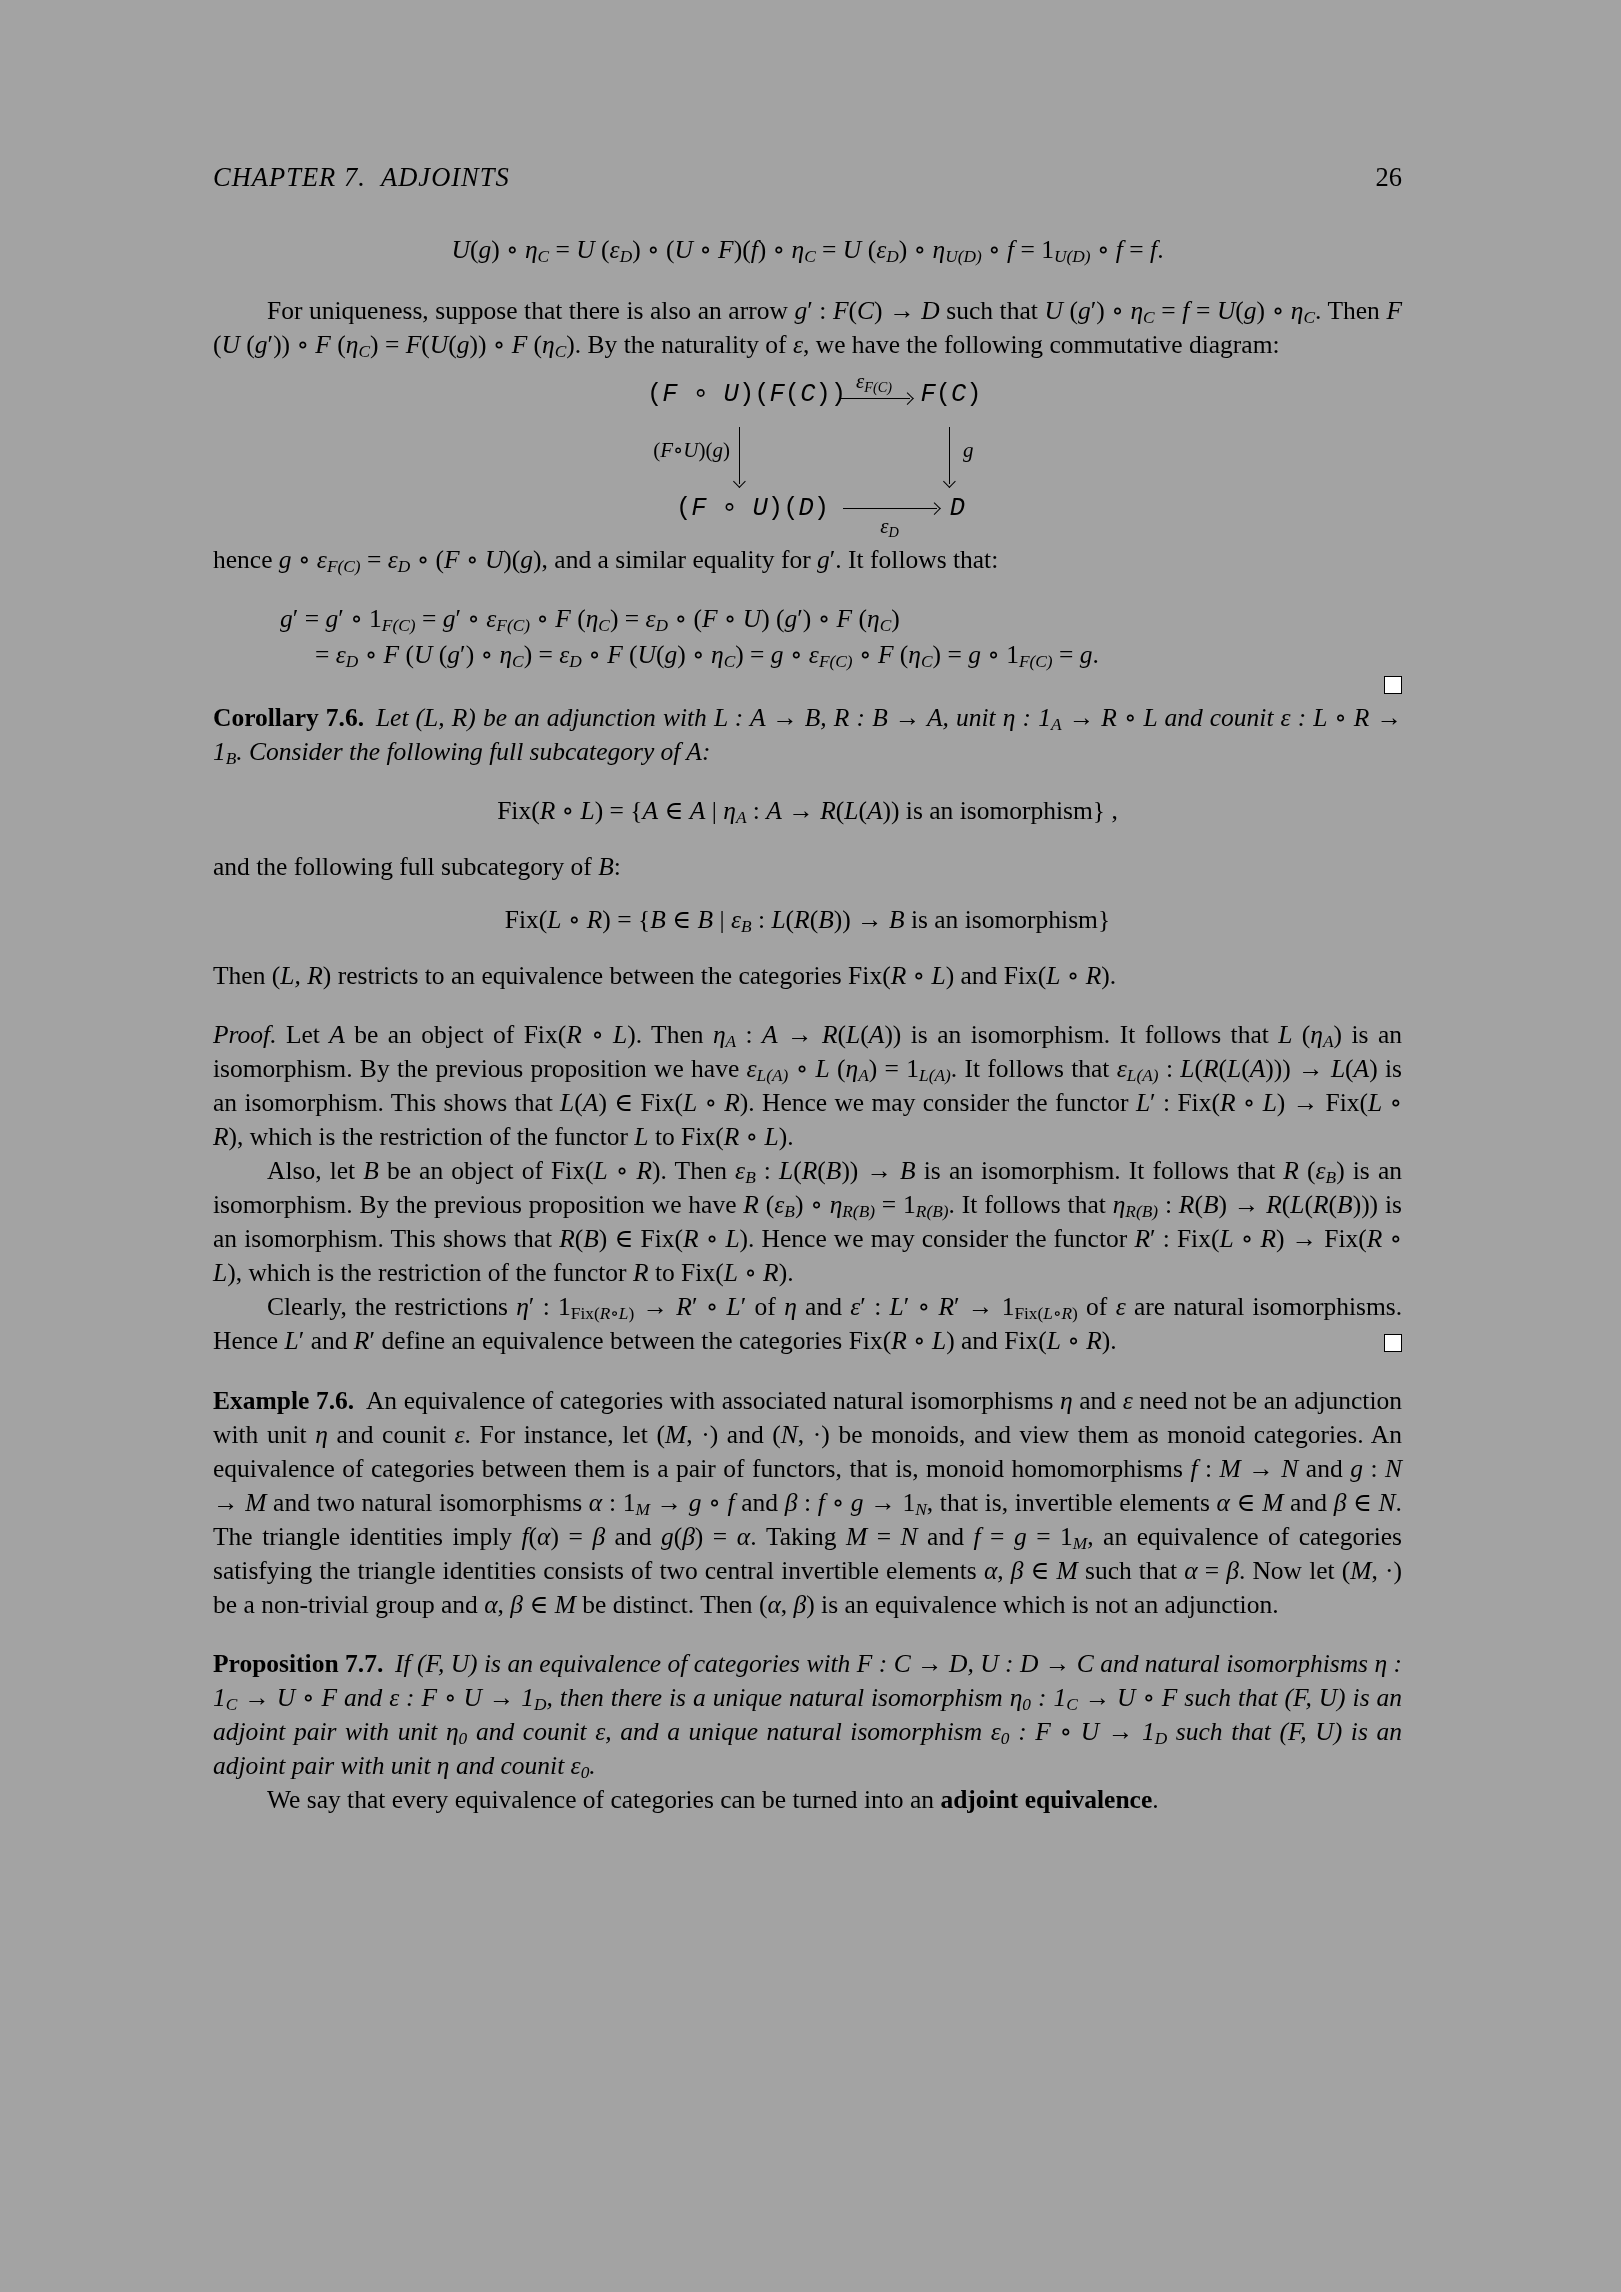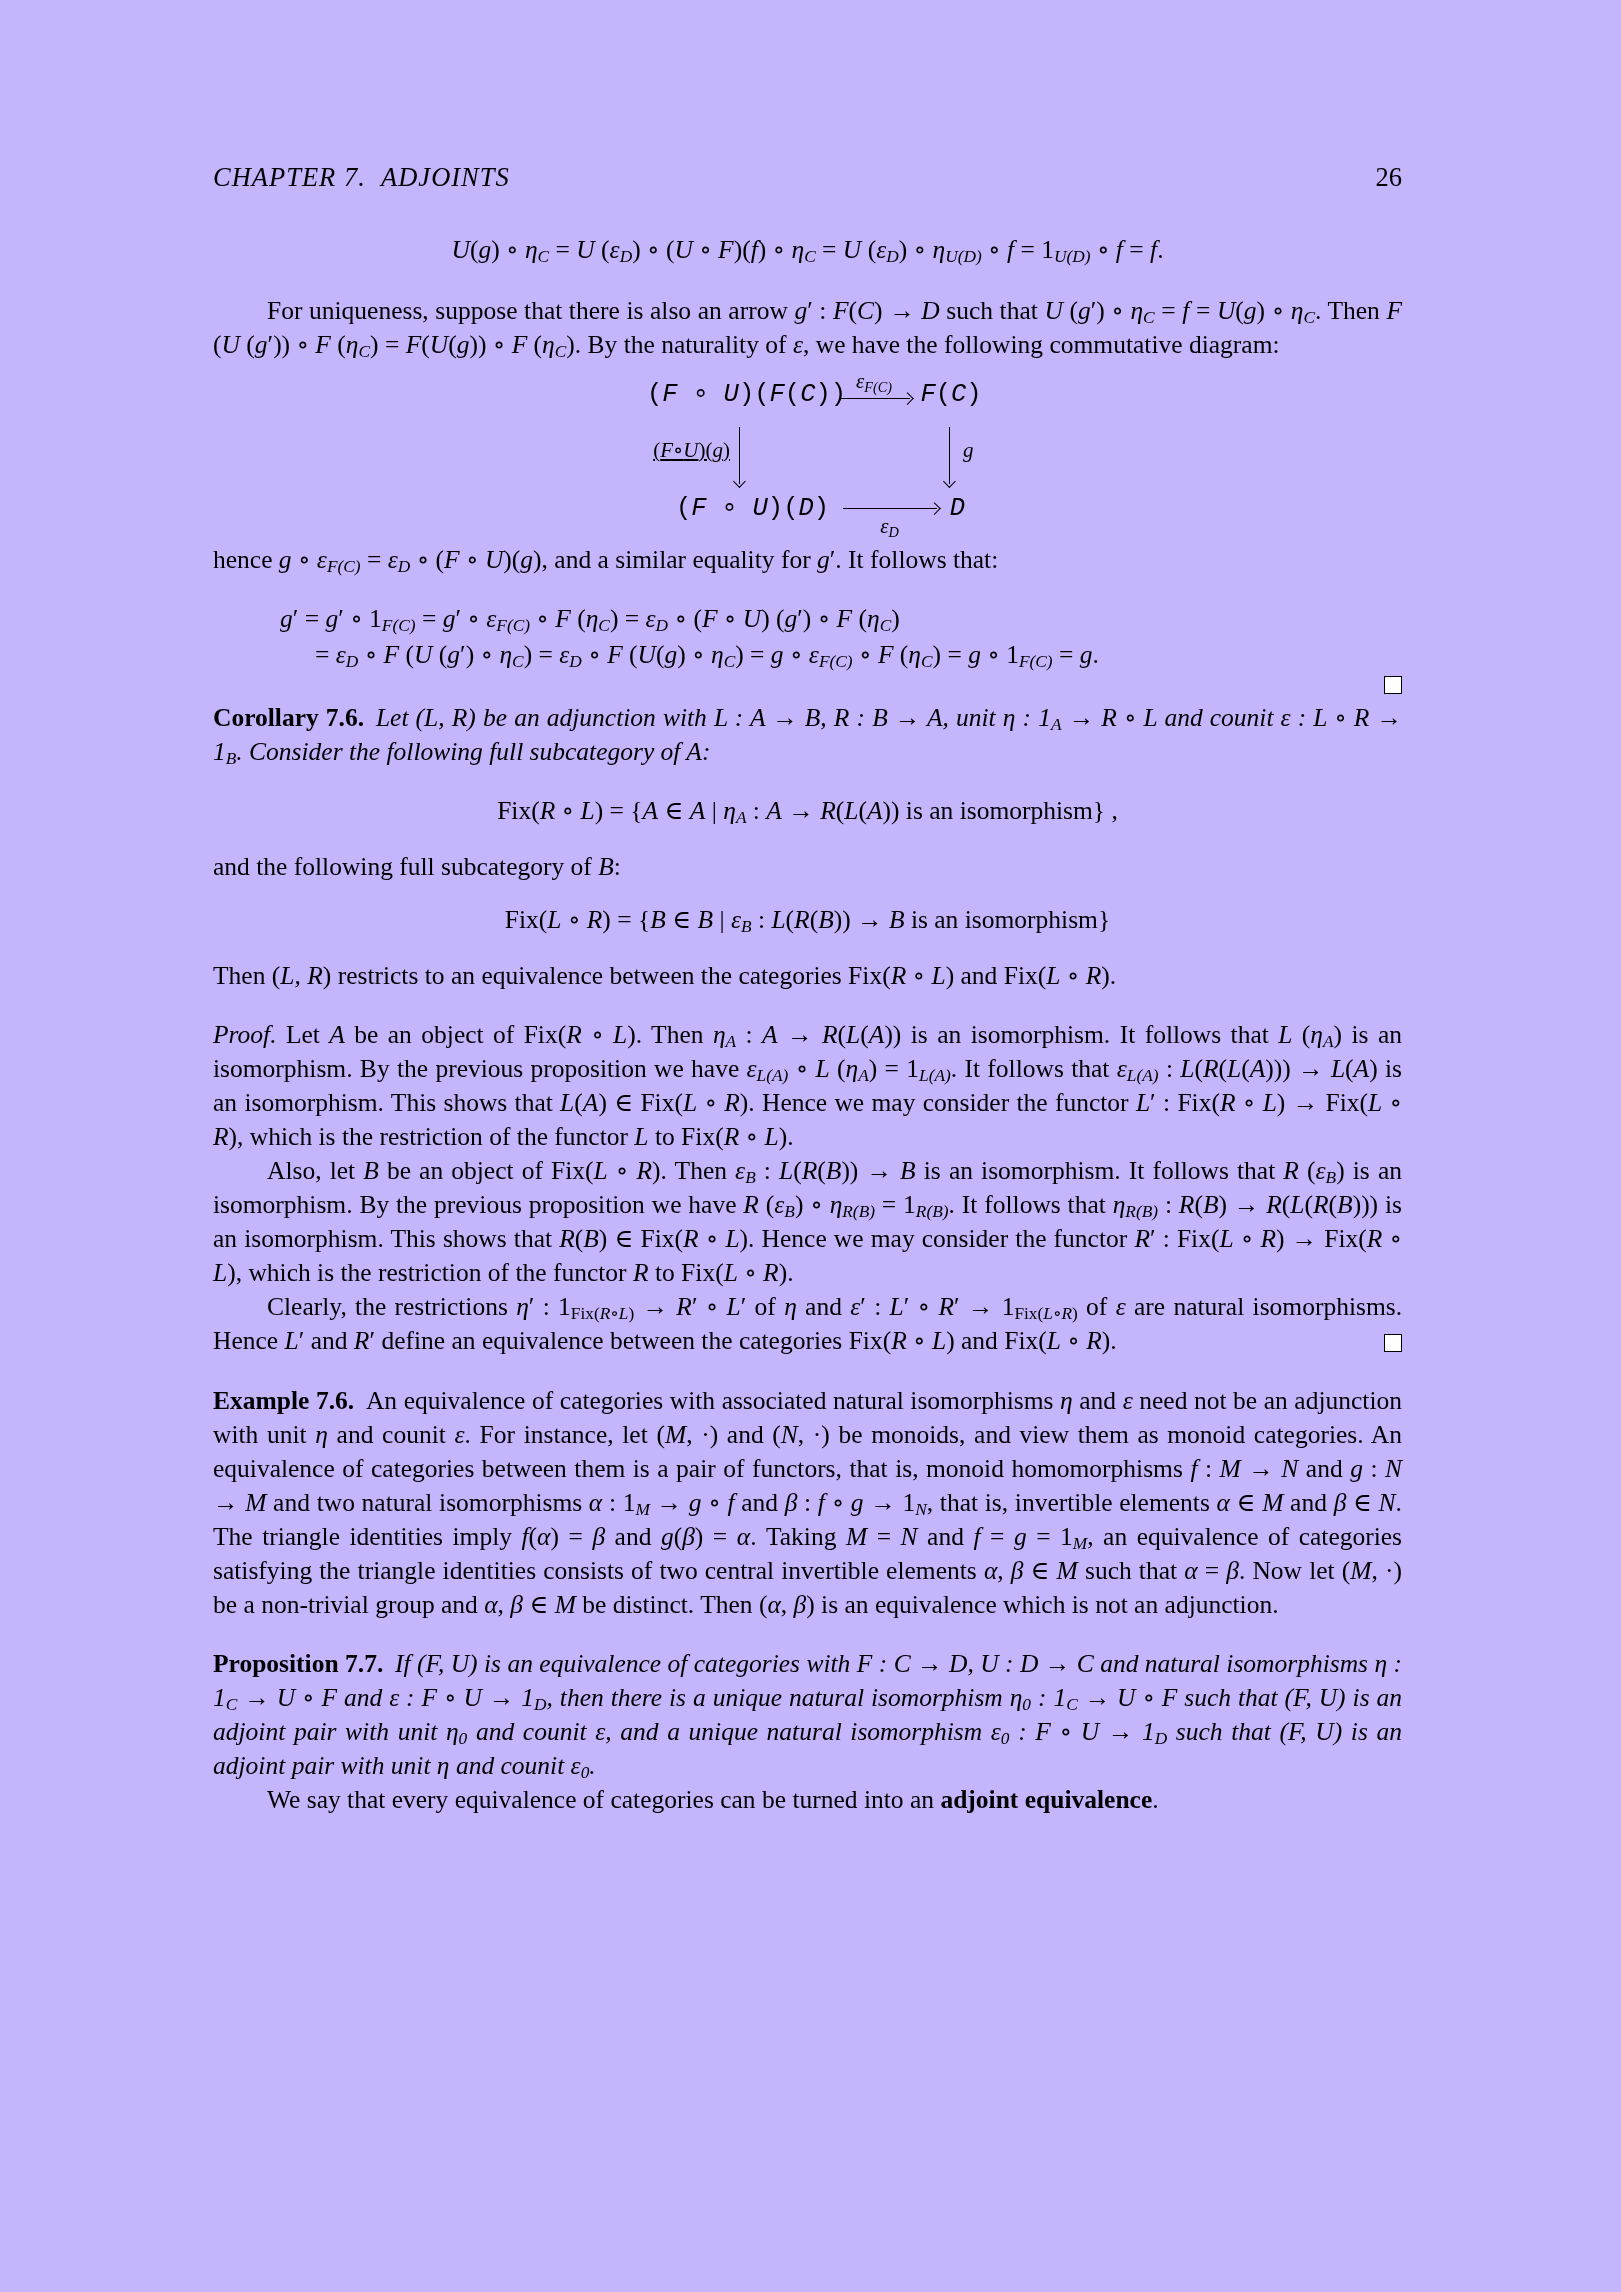--- a/index.html
+++ b/index.html
@@ -1,16 +1,16 @@
 <!DOCTYPE html>
 <html><head>
 <meta charset="utf-8">
 <style>
   html,body{margin:0;padding:0;background:#ffffff;}
-  .page{position:relative;width:1621px;height:2293px;background:#c4b5fd;color:#000;
+  .page{position:relative;width:1621px;height:2293px;background:#a3a3a3;color:#000;
         font-family:"Liberation Serif","DejaVu Serif",serif;overflow:hidden;}
   .content{position:absolute;left:213px;top:160px;width:1189px;}
   .pg-header{display:flex;justify-content:space-between;align-items:baseline;
              font-size:26.5px;line-height:34px;margin-bottom:39px;}
   .pg-header .running{font-style:italic;letter-spacing:1px;}
   p{margin:0;font-size:25.5px;line-height:34px;text-align:justify;}
   .ind{text-indent:54px;}
   .display{font-size:25.5px;line-height:34px;text-align:center;margin:24.5px 0 27.4px 0;}
   .display-tight{margin:19.6px 0 21.6px 0;}
   .eq-chain{font-size:25.5px;line-height:36px;text-align:left;margin:24.5px 0 27.4px 0;}
@@ -26,21 +26,21 @@
   
   .diagram{position:relative;width:421px;height:149px;margin:15.7px 0 15.7px 434px;
            font-size:25.5px;line-height:34px;}
   .dnode{position:absolute;text-align:center;white-space:nowrap;font-family:Liberation Mono, monospace;}
   .d-tl{left:0;top:0;width:186px;}
   .d-tr{left:265px;top:0;width:78px;}
   .d-bl{left:27px;top:114px;width:157px;}
   .d-br{left:291px;top:114px;width:39px;}
   .dlabel{position:absolute;font-size:21px;line-height:18.6px;white-space:nowrap;}
   .d-lab-top{left:182px;top:-5.9px;width:90px;text-align:center;}
-  .d-lab-left{left:-64px;top:63px;width:147px;text-align:right;text-decoration:underline;}
+  .d-lab-left{left:-64px;top:63px;width:147px;text-align:right;}
   .d-lab-right{left:316px;top:63px;}
   .d-lab-bottom{left:196px;top:139px;width:93px;text-align:center;}
   .harrow{position:absolute;height:0;border-top:1.6px solid #000;}
   .harrow::after{content:"";position:absolute;right:-2px;top:-4.9px;width:7.8px;height:7.8px;
                  border-top:1.6px solid #000;border-right:1.6px solid #000;
                  transform:rotate(45deg);}
   .d-arr-top{left:192px;top:19.6px;width:71px;}
   .d-arr-bottom{left:196px;top:130px;width:94px;}
   .varrow{position:absolute;width:0;border-left:1.6px solid #000;}
   .varrow::after{content:"";position:absolute;left:-4.9px;bottom:-2px;width:7.8px;height:7.8px;

